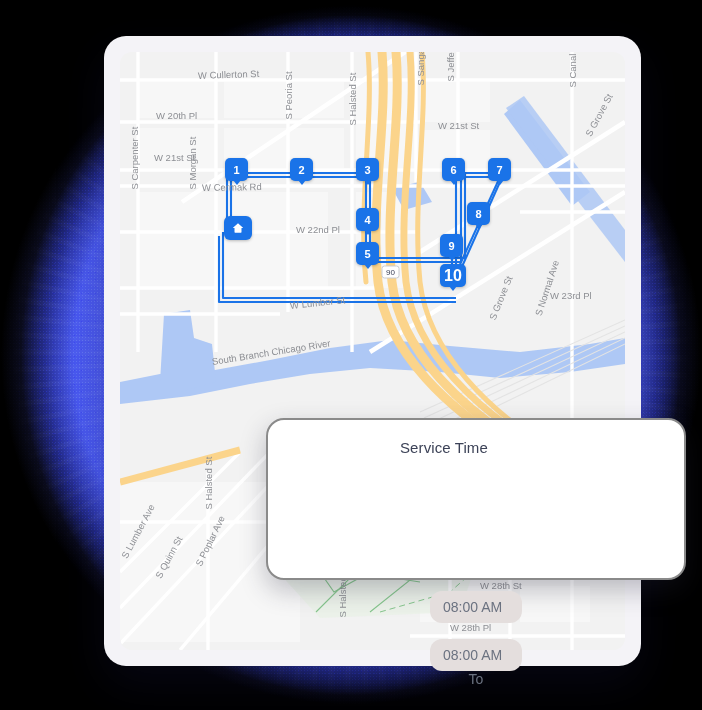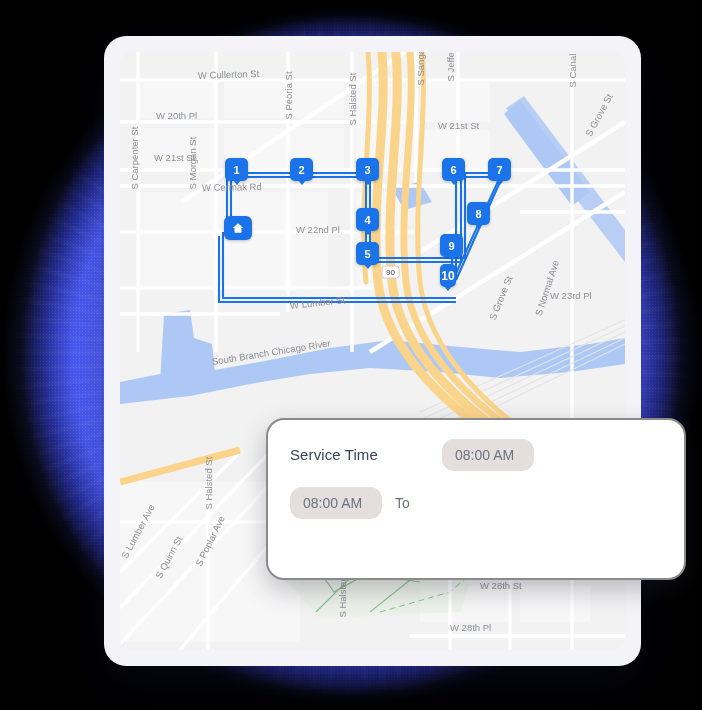--- a/index.html
+++ b/index.html
@@ -90,36 +90,36 @@
     display:flex; align-items:center; justify-content:center;
     box-shadow:0 1px 3px rgba(0,0,0,.25);
     z-index:6;
   }
   .marker::after{
     content:""; position:absolute; bottom:-4px; left:50%;
     transform:translateX(-50%);
     border-left:4px solid transparent; border-right:4px solid transparent;
     border-top:5px solid #1a73e8;
   }
-  .marker.wide { width:16px; font-size:12px; }
+  .marker.wide { width:26px; font-size:16px; }
   .marker.home { width:28px; height:24px; border-radius:6px; }
   .marker.home::after{ display:none; }
   .marker.home svg{ width:14px; height:14px; fill:#fff; }
 
   
   .panel {
     position:absolute; left:162px; top:382px;
     width:420px; height:162px;
     background:#fff; border-radius:18px;
     border:2px solid #8a8a8a;
     box-shadow:0 10px 26px rgba(40,40,60,.28);
     z-index:20;
     padding:18px 22px;
   }
-  .row { display:flex; align-items:center; }
+  .row { display:flex; align-items:center;flex-direction:column; }
   .row.r1 { margin-top:1px; }
   .row.r2 { margin-top:16px; }
   .row.r3 { margin-top:20px; }
 
   .lbl-block { width:152px; flex:0 0 152px; }
   .lbl {
     font-size:15px; color:#3c4257; letter-spacing:.1px;
     line-height:18px;
   }
   .sub {

